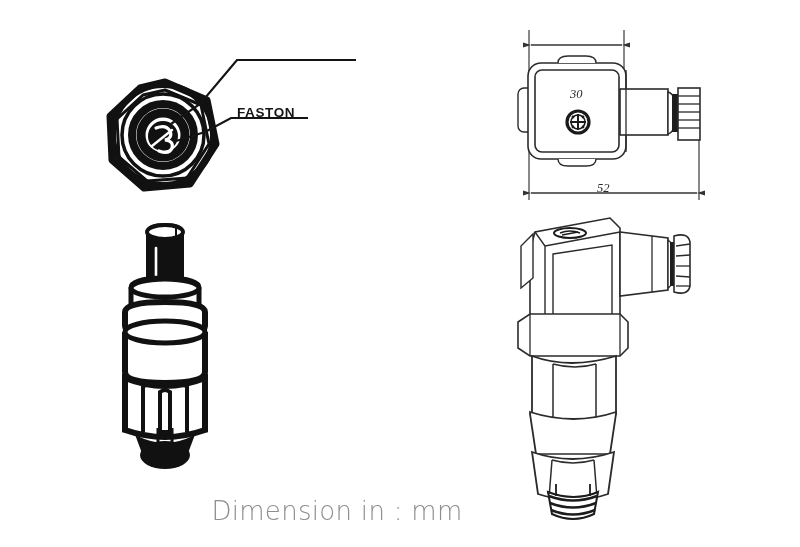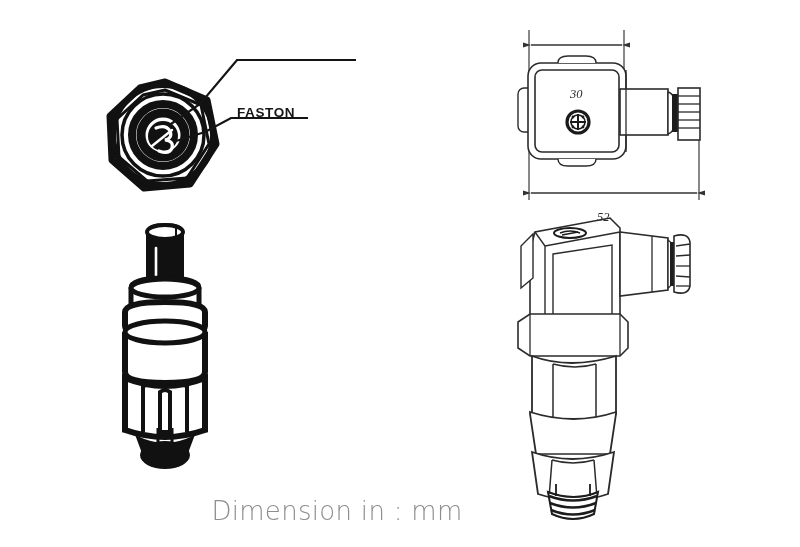--- a/index.html
+++ b/index.html
@@ -46,21 +46,21 @@
   .dim-label {
     position: absolute;
     font-family: "Liberation Serif", serif;
     font-style: italic;
     font-size: 12.5px;
     color: #2a2a2a;
     white-space: nowrap;
     line-height: 1;
   }
   #dim-label-30 { left: 570px; top: 46px; margin-top: 42px; }
-  #dim-label-52 { left: 597px; top: 182px; margin-top: 29px; }
+  #dim-label-52 { left: 597px; top: 182px; }
 
   #caption-dimension-units {
     position: absolute;
     left: 0;
     top: 498px;
     width: 674px;
     text-align: center;
     font-family: "DejaVu Sans", sans-serif;
     font-size: 26px;
     font-weight: 300;

